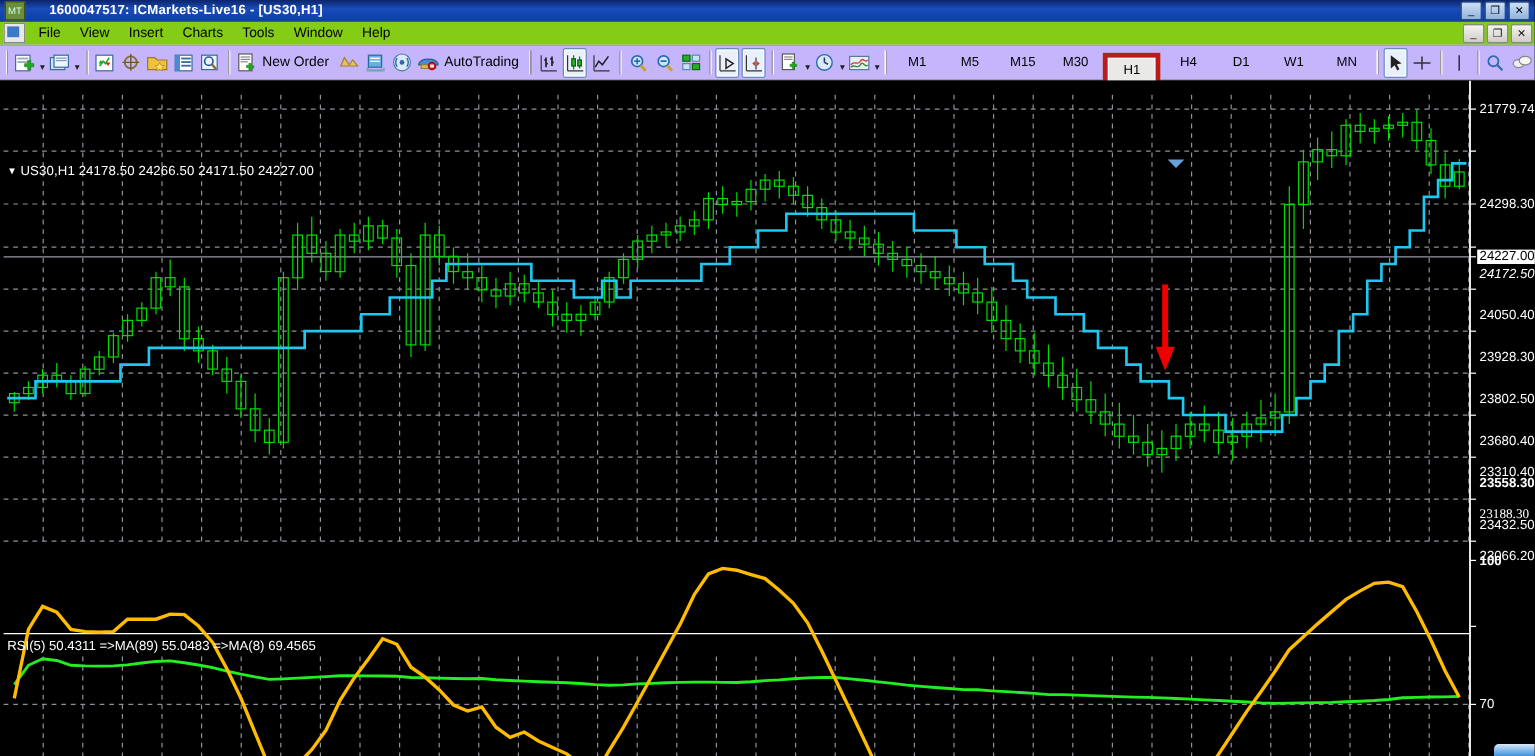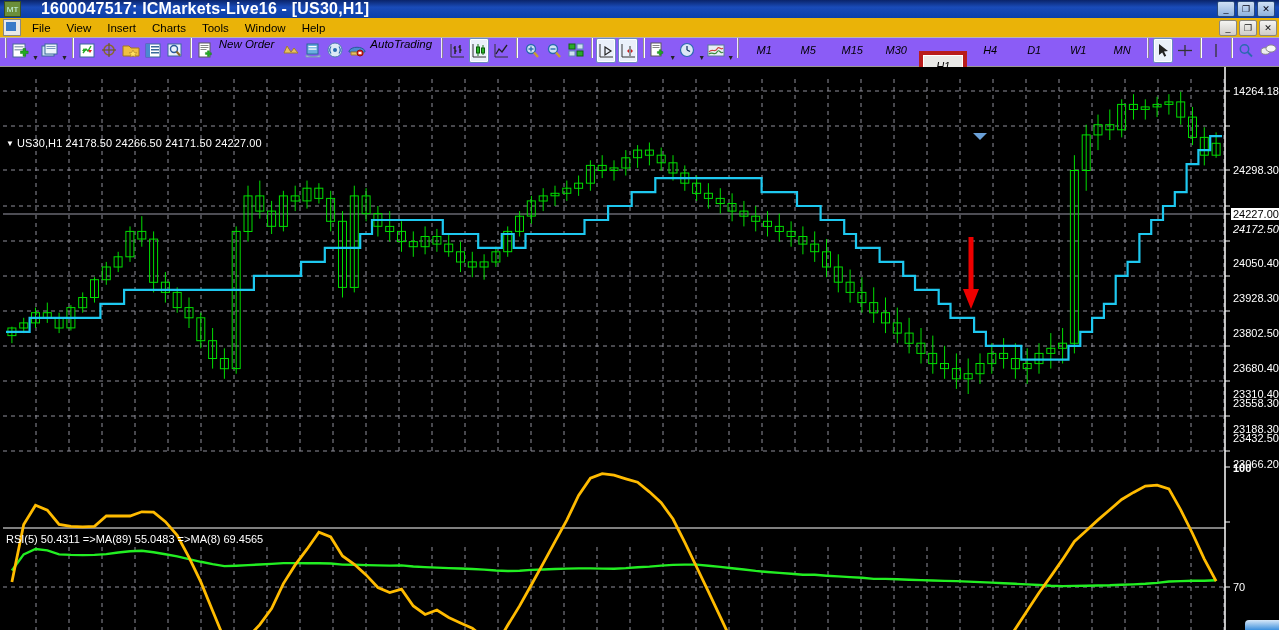--- a/index.html
+++ b/index.html
@@ -5,42 +5,42 @@
   html,body{margin:0;padding:0;background:#000;}
   body{width:1279px;height:630px;overflow:hidden;
        font-family:"Liberation Sans","DejaVu Sans",sans-serif;font-size:11px;}
 
   
   .titlebar{height:18px;background:linear-gradient(to bottom,#0a246a,#1a4bb8 40%,#0a3fa8);
             display:flex;align-items:center;padding:0 2px;color:#fff;}
   .titlebar .tb-icon{width:15px;height:14px;margin:0 20px 0 2px;background:#6b8e3a;
             border:1px solid #3a5020;display:flex;align-items:center;justify-content:center;
             font-size:8px;color:#cfe;}
-  .tb-text{font-weight:bold;font-size:16px;letter-spacing:0.2px;white-space:nowrap;}
+  .tb-text{font-weight:bold;font-size:11px;letter-spacing:0.2px;white-space:nowrap;}
   .tb-spacer{flex:1;}
   .winbtns{display:flex;gap:2px;padding-right:2px;}
   .wbtn{width:16px;height:14px;background:linear-gradient(to bottom,#cfe0f5,#8fb2dd);
         border:1px solid #2a4a7a;border-radius:2px;display:flex;align-items:center;
         justify-content:center;font-size:9px;color:#001;font-family:"Liberation Sans",sans-serif;}
 
   
-  .menubar{height:19px;background:#eab308;display:flex;align-items:center;
+  .menubar{height:19px;background:#84cc16;display:flex;align-items:center;
            border-bottom:1px solid #b8b5b0;}
   .menu-appicon{width:16px;height:15px;margin:0 3px 0 3px;background:#e8e8e8;
            border:1px solid #888;position:relative;}
   .menu-appicon:after{content:"";position:absolute;left:2px;top:2px;width:10px;height:9px;
            background:#3a7ac8;}
   .menuitem{padding:2px 8px;color:#000;font-size:11.5px;cursor:default;}
   .menubar .tb-spacer{flex:1;}
   .menubar .winbtns .wbtn{background:linear-gradient(to bottom,#f4f4f2,#d0cdc8);
            border:1px solid #8a8880;color:#111;}
 
   
-  .toolbar{height:28px;background:#8b5cf6;display:flex;align-items:flex-start;
-           border-bottom:1px solid #9a9790;padding-left:2px;font-style:italic;}
+  .toolbar{height:28px;background:#c4b5fd;display:flex;align-items:center;
+           border-bottom:1px solid #9a9790;padding-left:2px;}
   .grip{width:5px;height:20px;margin:0 3px;
         background:repeating-linear-gradient(to right,#fff 0 1px,#8a8880 1px 2px,transparent 2px 4px);
         opacity:.85;}
   .tbtn{width:24px;height:23px;display:flex;align-items:center;justify-content:center;
         position:relative;margin:0 1px;border:1px solid transparent;border-radius:2px;}
   .tbtn.sel{border:1px solid #6a8ac0;background:#eaf0fa;
         box-shadow:inset 0 0 0 1px #fff;}
   .arrow{width:9px;height:23px;display:flex;align-items:flex-end;justify-content:center;
          padding-bottom:7px;font-size:7px;color:#222;}
   .tsep{width:1px;height:20px;background:#9a9790;box-shadow:1px 0 0 #fff;margin:0 4px;}
@@ -718,32 +718,32 @@
   </svg>
 
   <div class="hdr">
     <span class="tri">▼</span><span>US30,H1  24178.50 24266.50 24171.50 24227.00</span>
   </div>
 
   <div class="rsihdr">RSI(5) 50.4311  =&gt;MA(89) 55.0483  =&gt;MA(8) 69.4565</div>
 
   <div class="bluetri" style="left:973px;top:66px;"></div>
 
-  <div class="axlabel" style="left:1233px;top:18px;">14264.18</div>
+  <div class="axlabel" style="left:1233px;top:18px;">21779.74</div>
   <div class="axlabel" style="left:1233px;top:97px;">24298.30</div>
   <div class="pricebox" style="left:1231px;top:141px;">24227.00</div>
   <div class="axlabel" style="left:1233px;top:156px;font-style:italic;">24172.50</div>
   <div class="axlabel" style="left:1233px;top:190px;">24050.40</div>
   <div class="axlabel" style="left:1233px;top:225px;">23928.30</div>
   <div class="axlabel" style="left:1233px;top:260px;">23802.50</div>
   <div class="axlabel" style="left:1233px;top:295px;">23680.40</div>
-  <div class="axlabel" style="left:1233px;top:330px;">23558.30</div>
+  <div class="axlabel" style="left:1233px;top:330px;font-weight:bold;">23558.30</div>
   <div class="axlabel" style="left:1233px;top:365px;">23432.50</div>
 
   <div class="axlabel" style="left:1233px;top:321px;">23310.40</div>
-  <div class="axlabel" style="left:1233px;top:356px;">23188.30</div>
+  <div class="axlabel" style="left:1233px;top:356px;font-family:Liberation Serif, serif;">23188.30</div>
   <div class="axlabel" style="left:1233px;top:391px;">23066.20</div>
 
   <div class="axlabel" style="left:1233px;top:395px;font-weight:bold;">100</div>
   <div class="axlabel" style="left:1233px;top:514px;">70</div>
 
   <div class="bottomblip"></div>
 </div>
 
 </body></html>

